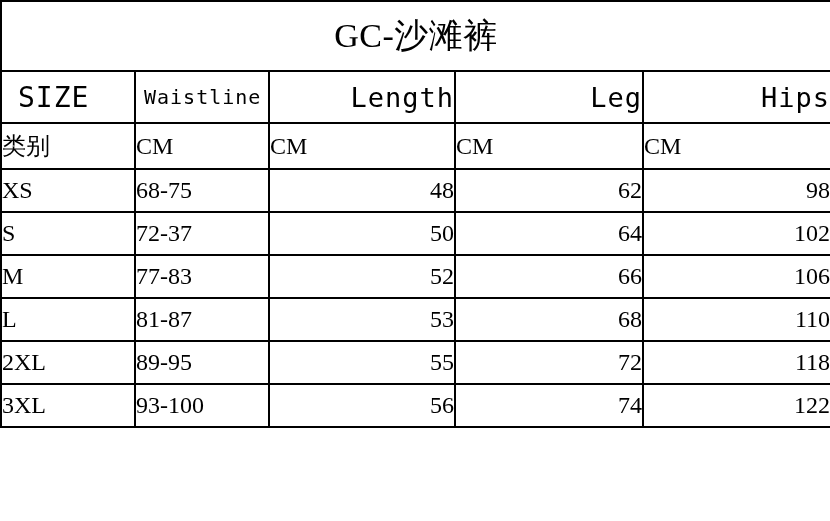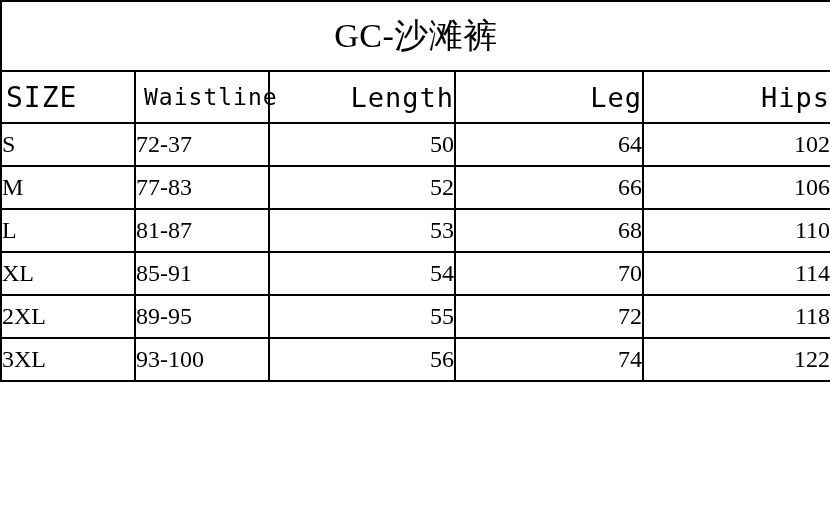--- a/index.html
+++ b/index.html
@@ -51,30 +51,30 @@
 
   
   .hdr1 td {
     height: 50px;
     font-size: 27px;
     font-family: "DejaVu Sans Mono", monospace;
     letter-spacing: 1px;
   }
   .hdr1 .h-size {
     text-align: left;
-    padding-left: 4px;
+    padding-left: 16px;
     font-size: 28px;
   }
   .hdr1 .h-center {
     text-align: right;
   }
   .hdr1 .h-waist {
     text-align: left;
     padding-left: 8px;
-    font-size: 23px;
+    font-size: 20px;
   }
 
   
   .hdr2 td {
     height: 44px;
     font-size: 24px;
     text-align: left;
     padding-left: 8px;
     font-family: "Liberation Serif", serif;
   }
@@ -110,22 +110,36 @@
       <tr>
         <td class="title-cell" colspan="5">GC-沙滩裤</td>
       </tr>
       <tr class="hdr1">
         <td class="h-size">SIZE</td>
         <td class="h-waist">Waistline</td>
         <td class="h-center">Length</td>
         <td class="h-center">Leg</td>
         <td class="h-center">Hips</td>
       </tr>
+      <tr class="hdr2">
+        <td>类别</td>
+        <td>CM</td>
+        <td>CM</td>
+        <td>CM</td>
+        <td>CM</td>
+      </tr>
     </tbody>
     <tbody class="body-rows">
+      <tr>
+        <td class="left">XS</td>
+        <td class="left">68-75</td>
+        <td class="right">48</td>
+        <td class="right">62</td>
+        <td class="right">98</td>
+      </tr>
       <tr>
         <td class="left">S</td>
         <td class="left">72-37</td>
         <td class="right">50</td>
         <td class="right">64</td>
         <td class="right">102</td>
       </tr>
       <tr>
         <td class="left">M</td>
         <td class="left">77-83</td>
@@ -134,27 +148,20 @@
         <td class="right">106</td>
       </tr>
       <tr>
         <td class="left">L</td>
         <td class="left">81-87</td>
         <td class="right">53</td>
         <td class="right">68</td>
         <td class="right">110</td>
       </tr>
       <tr>
-        <td class="left">XL</td>
-        <td class="left">85-91</td>
-        <td class="right">54</td>
-        <td class="right">70</td>
-        <td class="right">114</td>
-      </tr>
-      <tr>
         <td class="left">2XL</td>
         <td class="left">89-95</td>
         <td class="right">55</td>
         <td class="right">72</td>
         <td class="right">118</td>
       </tr>
       <tr>
         <td class="left">3XL</td>
         <td class="left">93-100</td>
         <td class="right">56</td>

